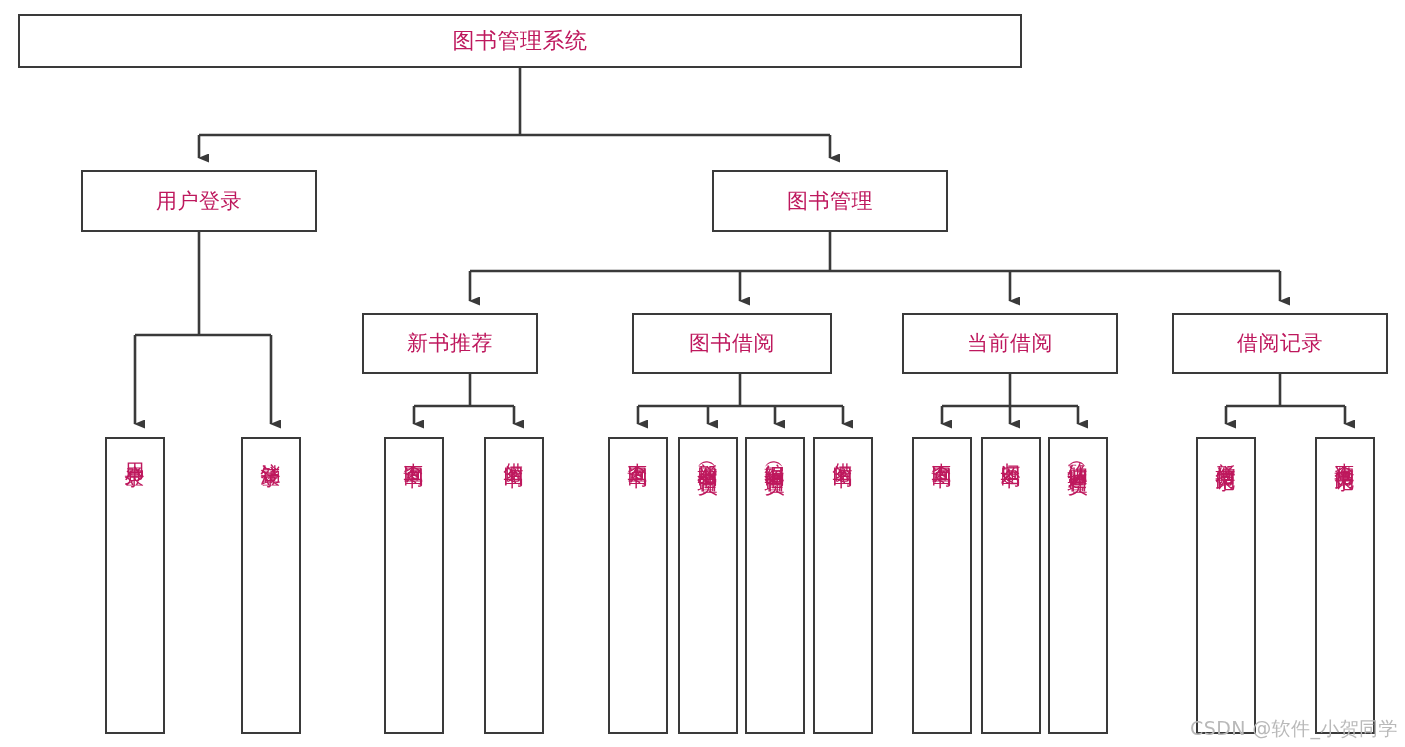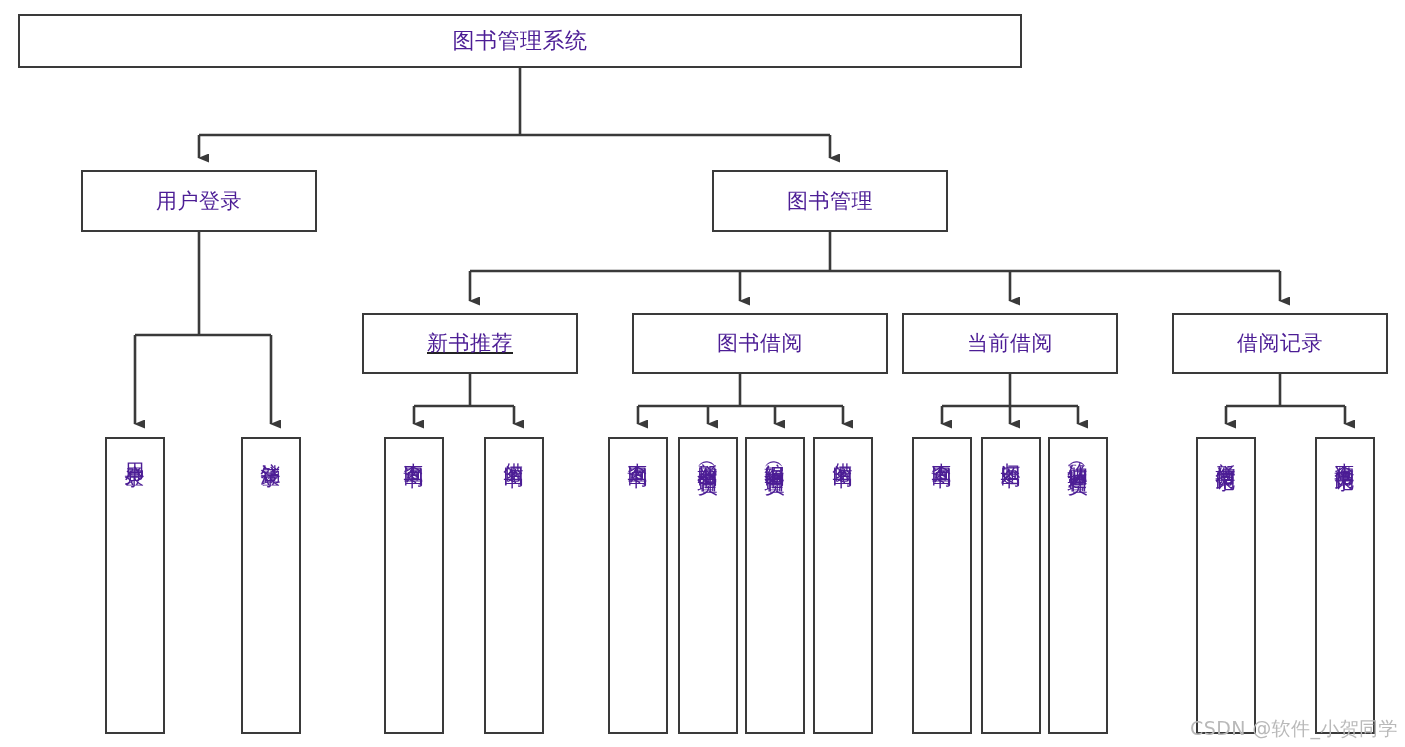--- a/index.html
+++ b/index.html
@@ -33,21 +33,21 @@
     border: 2px solid #3a3a3a;
     display: flex;
     align-items: center;
     justify-content: center;
     color: #222222;
   }
   .node .label {
     display: block;
     text-align: center;
     line-height: 1.18;
-    color: #4c1d95;
+    color: #be185d;
   }
   
   .node.h .label {
     font-size: 21px;
     letter-spacing: 0.5px;
     white-space: nowrap;
   }
   .node.root .label {
     font-size: 22px;
   }
@@ -138,25 +138,25 @@
   </div>
 
   <div class="node h" style="left:81px; top:170px; width:236px; height:62px;">
     <span class="label">用户登录</span>
   </div>
 
   <div class="node h" style="left:712px; top:170px; width:236px; height:62px;justify-content:center;">
     <span class="label">图书管理</span>
   </div>
 
-  <div class="node h" style="left:362px; top:313px; width:216px; height:61px;text-decoration:underline;">
+  <div class="node h" style="left:362px; top:313px; width:176px; height:61px;">
     <span class="label">新书推荐</span>
   </div>
 
-  <div class="node h" style="left:632px; top:313px; width:256px; height:61px;justify-content:center;">
+  <div class="node h" style="left:632px; top:313px; width:200px; height:61px;justify-content:center;">
     <span class="label">图书借阅</span>
   </div>
 
   <div class="node h" style="left:902px; top:313px; width:216px; height:61px;">
     <span class="label">当前借阅</span>
   </div>
 
   <div class="node h" style="left:1172px; top:313px; width:216px; height:61px;">
     <span class="label">借阅记录</span>
   </div>

